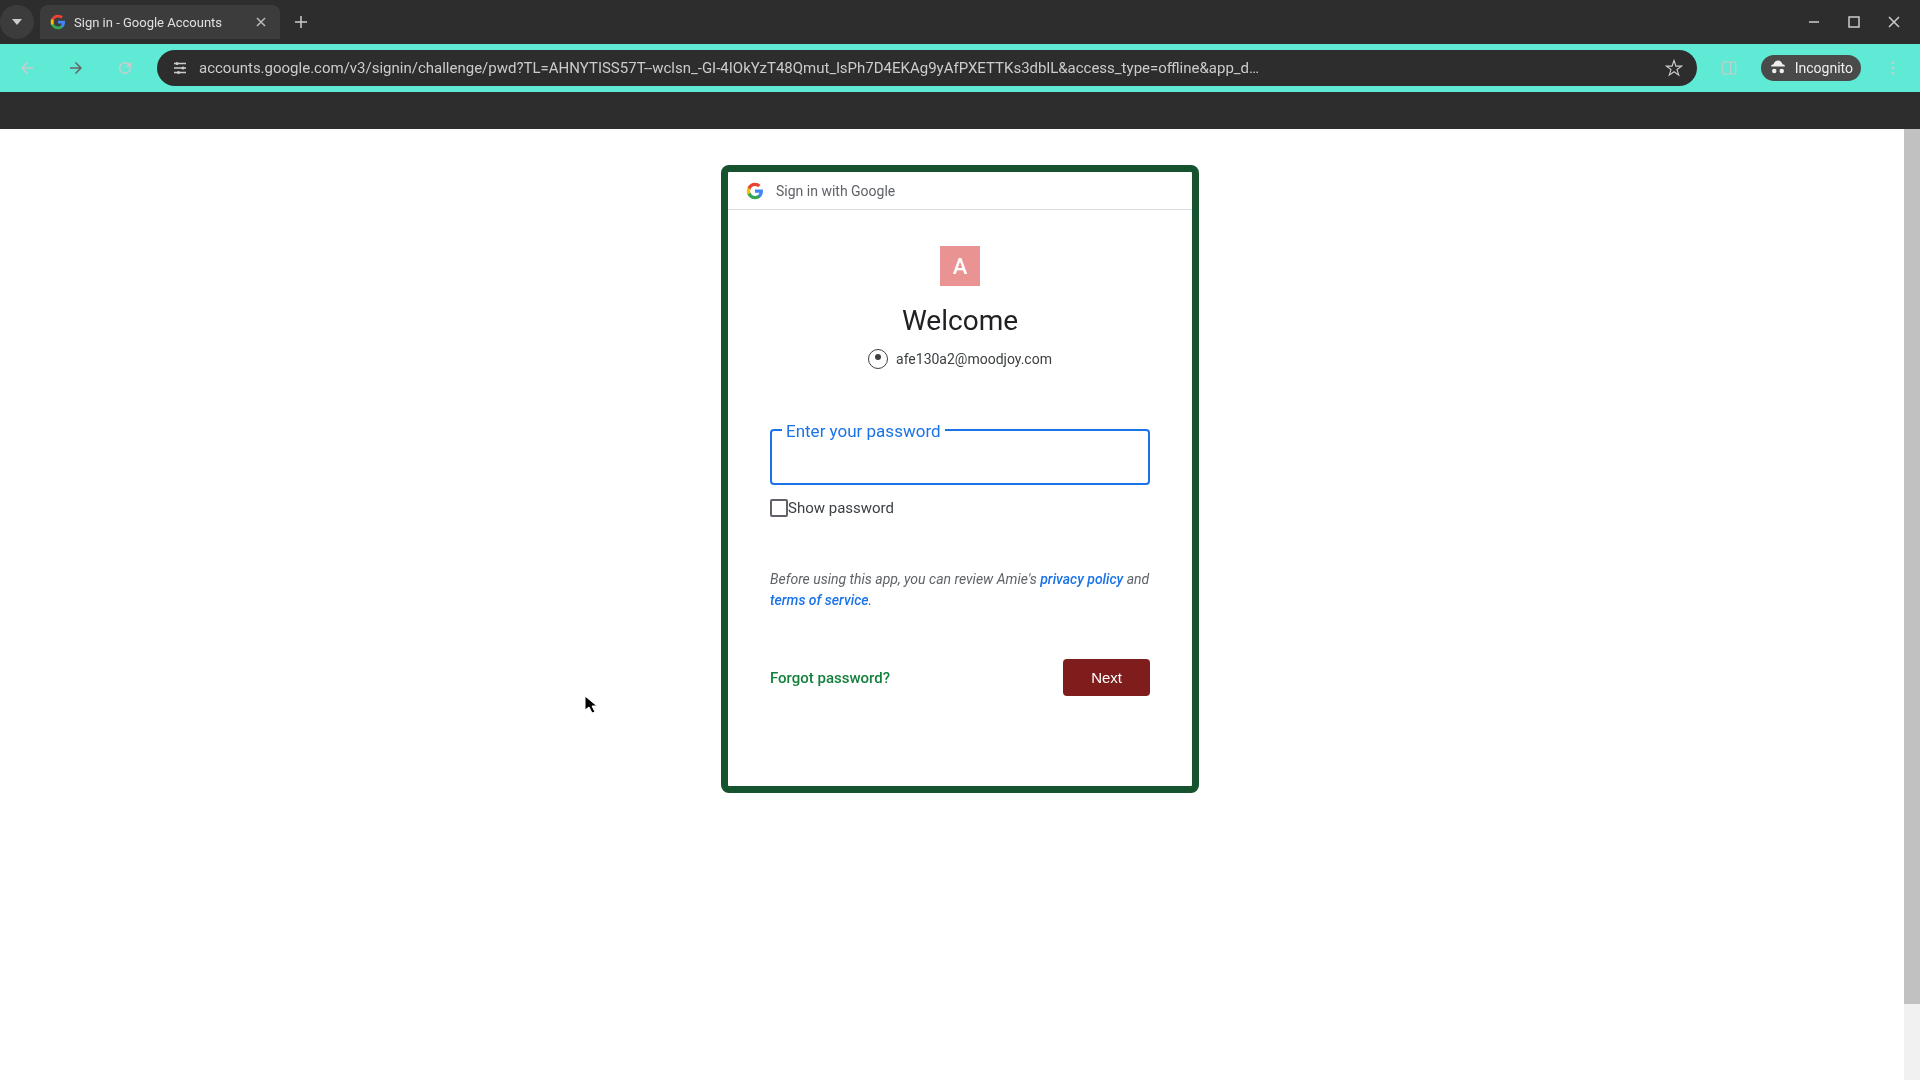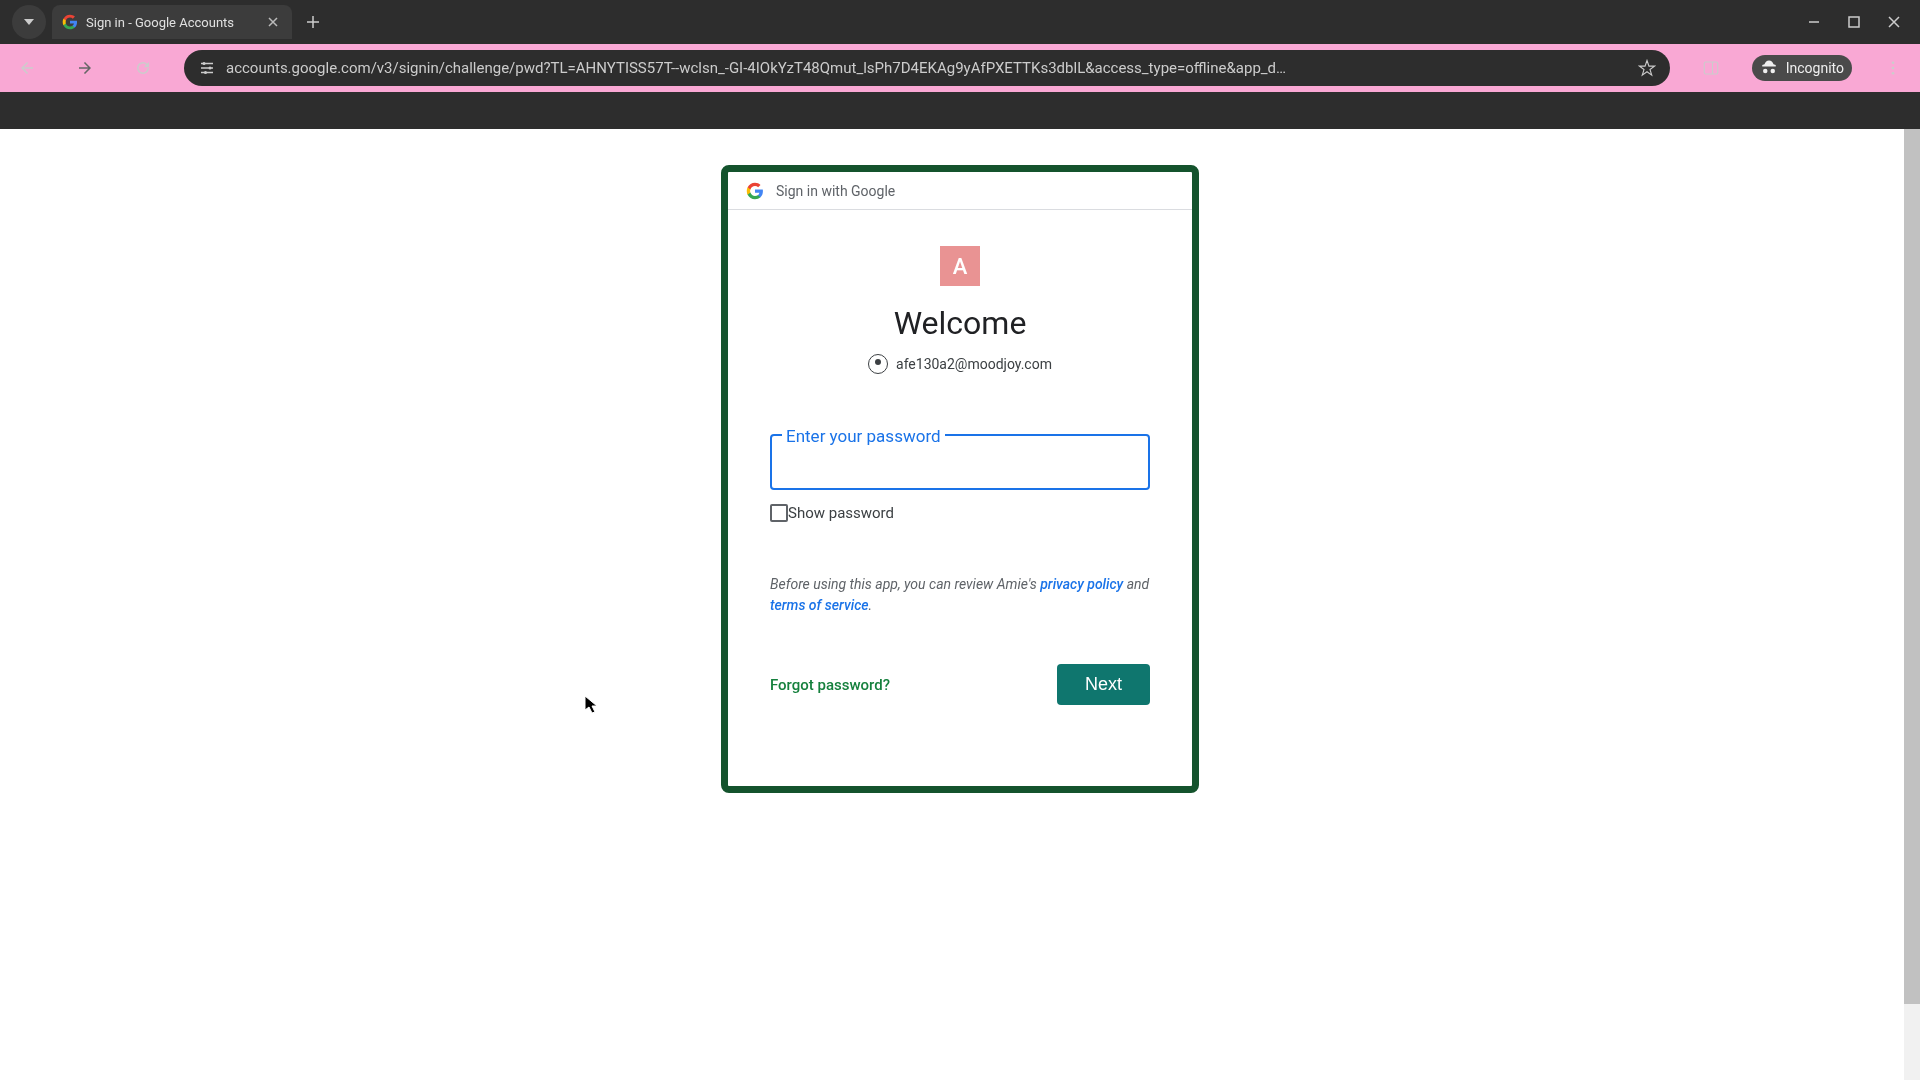--- a/index.html
+++ b/index.html
@@ -15,21 +15,21 @@
     .browser-chrome {
       background: #2d2d2d;
       height: 129px;
       display: flex;
       flex-direction: column;
     }
     .tab-strip {
       height: 44px;
       display: flex;
       align-items: center;
-      padding-left: 12px;
+      padding-left: 0;
     }
     .tab-search {
       width: 34px;
       height: 34px;
       border-radius: 50%;
       background: #3c3c3c;
       display: flex;
       align-items: center;
       justify-content: center;
       margin-right: 6px;
@@ -79,22 +79,22 @@
       gap: 24px;
       padding-right: 18px;
       color: #ccc;
     }
     .win-btn { width: 16px; height: 16px; display:flex;align-items:center;justify-content:center;}
     .toolbar {
       height: 48px;
       display: flex;
       align-items: center;
       padding: 0 10px;
-      gap: 24px;
-      background: #f9a8d4;
+      gap: 15px;
+      background: #5eead4;
     }
     .nav-btn {
       width: 34px;
       height: 34px;
       display: flex;
       align-items: center;
       justify-content: center;
       color: #ccc;
       border-radius: 50%;
     }
@@ -196,21 +196,21 @@
       background: #e99393;
       color: #fff;
       display: flex;
       align-items: center;
       justify-content: center;
       font-size: 22px;
       font-weight: 500;
       margin: 0 auto 18px;
     }
     .welcome-title {
-      font-size: 32px;
+      font-size: 28px;
       font-weight: 400;
       color: #202124;
       text-align: center;
       margin-bottom: 12px;
     }
     .account-chip {
       display: flex;
       align-items: center;
       justify-content: center;
       gap: 8px;
@@ -287,26 +287,26 @@
       justify-content: space-between;
       align-items: center;
     }
     .forgot-link {
       color: #15803d;
       font-size: 15px;
       font-weight: 500;
       cursor: pointer;
     }
     .next-btn {
-      background: #0f766e;
+      background: #7f1d1d;
       color: #fff;
       border: none;
       border-radius: 4px;
       padding: 10px 28px;
-      font-size: 18px;
+      font-size: 15px;
       font-weight: 500;
       cursor: pointer;
     }
     .cursor {
       position: absolute;
       left: 583px;
       top: 565px;
       width: 18px;
       height: 22px;
       pointer-events: none;

